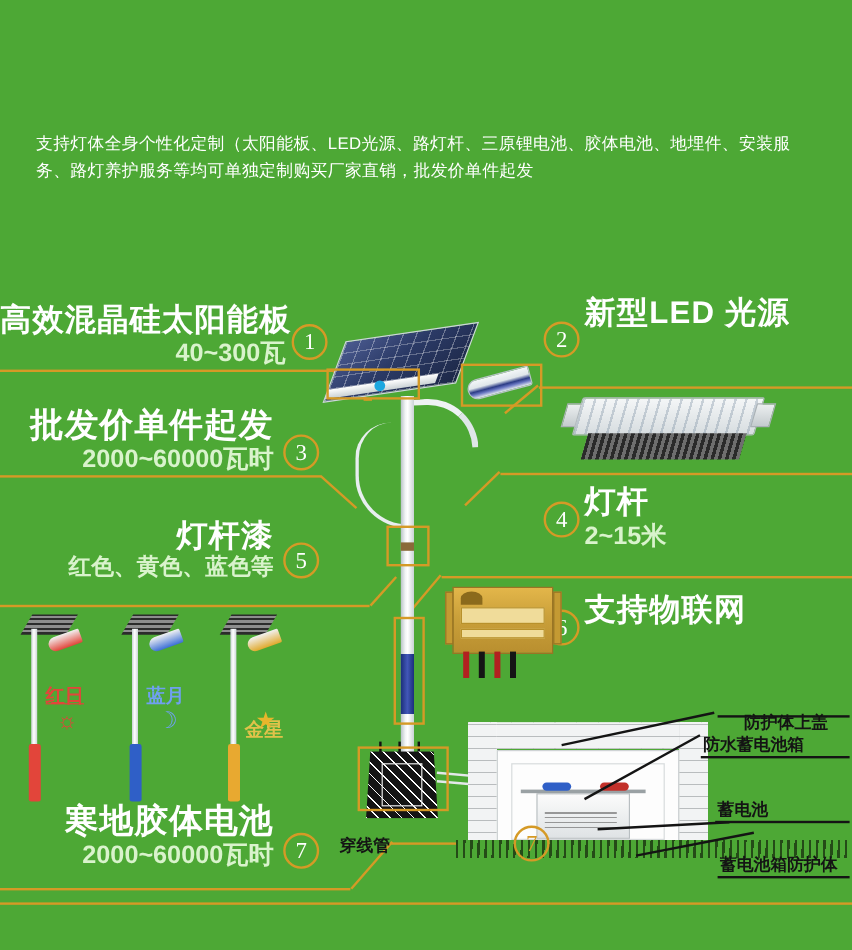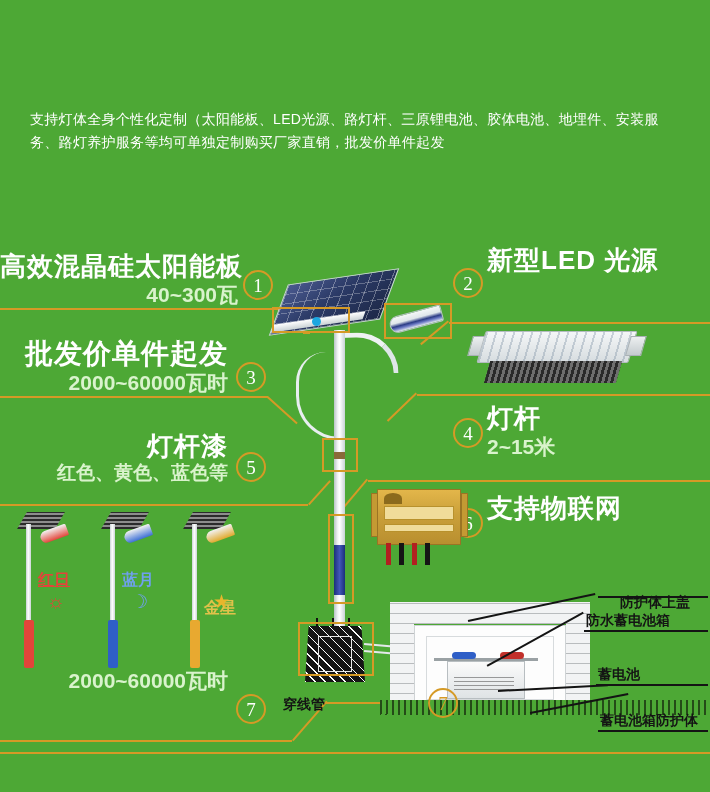--- a/index.html
+++ b/index.html
@@ -221,20 +221,21 @@
   </div>
   <div class="badge" style="top:362px; left:236px;">3</div>
 
   <div class="lbl r" style="top:432px; left:0; width:228px;">
     <div class="big">灯杆漆</div>
     <div class="sub" style="font-size:19px;">红色、黄色、蓝色等</div>
   </div>
   <div class="badge" style="top:452px; left:236px;">5</div>
 
   <div class="lbl r" style="top:668px; left:0; width:228px;">
+    <div class="big" style="font-size:28px;">寒地胶体电池</div>
     <div class="sub">2000~60000瓦时</div>
   </div>
   <div class="badge" style="top:694px; left:236px;">7</div>
 
   <div class="badge" style="top:268px; left:453px;">2</div>
   <div class="lbl l" style="top:246px; left:487px;">
     <div class="big">新型LED 光源</div>
   </div>
 
   <div class="badge" style="top:418px; left:453px;">4</div>

